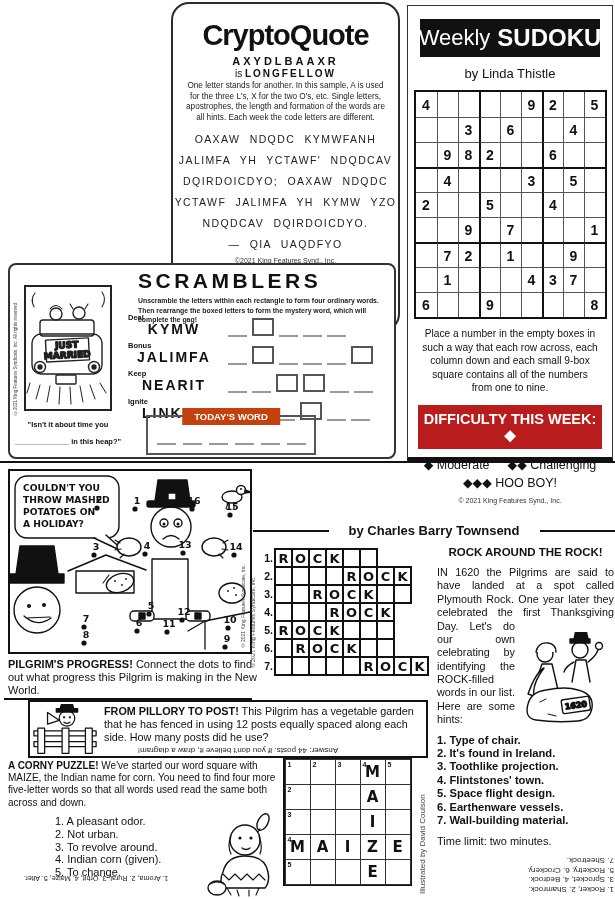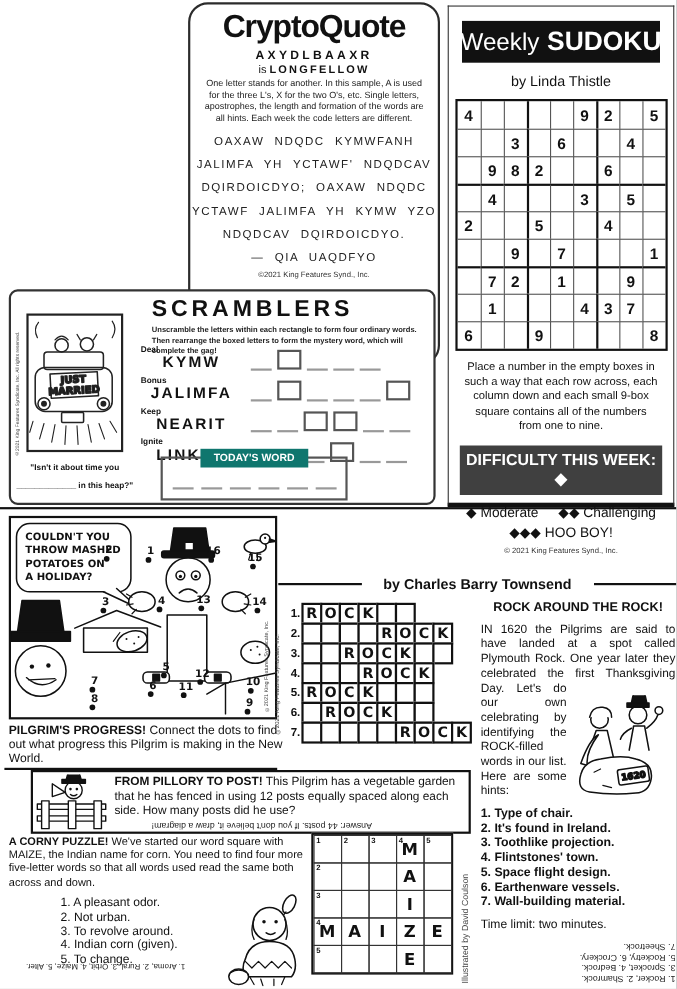--- a/index.html
+++ b/index.html
@@ -3,61 +3,61 @@
 <meta charset="utf-8">
 <style>
 *{margin:0;padding:0;box-sizing:border-box}
 body{background:#888;font-family:"Liberation Sans",sans-serif;color:#111}
 #page{position:relative;width:615px;height:899px;background:#fff;overflow:hidden;margin:0 auto}
 .abs{position:absolute}
 .vtext{writing-mode:vertical-rl;transform:rotate(180deg);white-space:nowrap;color:#444}
 svg{display:block}
 svg *{stroke-linecap:round;stroke-linejoin:round}
 
-.crypto-panel{left:171px;top:2px;width:229px;height:330px;border:2px solid #2b2b2b;border-radius:18px;text-align:center;padding-top:5px;background:#fff}
+.crypto-panel{left:171px;top:2px;width:229px;height:330px;border:2px solid #2b2b2b;border-radius:18px;text-align:center;padding-top:15px;background:#fff}
 .crypto-title{font-size:29px;font-weight:bold;letter-spacing:-1px}
 .crypto-code{font-size:11px;font-weight:bold;letter-spacing:3px;margin-top:3px}
 .crypto-sample2{font-size:10px;margin-top:1px}
 .crypto-sample2 .ansr{font-weight:bold;letter-spacing:2px}
 .crypto-instr{font-size:8.2px;line-height:1.3;margin:2px 12px 0;color:#222}
 .crypto-lines{margin-top:2px}
 .crypto-lines div{font-size:10.5px;letter-spacing:1.4px;word-spacing:5px;margin-top:9px;white-space:nowrap;color:#222}
 .crypto-copy{font-size:7px;margin-top:7px;color:#333}
 
 .sudoku-panel{left:407px;top:5px;width:206px;height:456px;border:1px solid #333;border-bottom:4px solid #111;text-align:center;background:#fff}
 .sudoku-banner{margin:13px 12px 0;background:#111;color:#fff;height:38px;display:flex;align-items:center;justify-content:center;gap:7px}
 .sudoku-banner .w{font-size:22px}
 .sudoku-banner .s{font-size:24px;font-weight:bold}
 .sudoku-byline{font-size:13px;margin-top:9px}
 .sudoku-grid{margin:9px auto 0;width:193px;border:2px solid #111;display:grid;grid-template-columns:repeat(9,21px);background:#fff}
 .sudoku-cell{height:25px;border-left:1px solid #555;border-top:1px solid #555;font-size:14px;font-weight:bold;display:flex;align-items:center;justify-content:center}
 .sudoku-cell.c0{border-left:none}.sudoku-cell.cb{border-left:2px solid #111}
 .sudoku-cell.r0{border-top:none}.sudoku-cell.rb{border-top:2px solid #111}
 .sudoku-instr{font-size:10.2px;line-height:1.33;margin:8px 13px 0}
-.sudoku-diff{margin:10px 10px 0;background:#404040;color:#fff;font-weight:bold;font-size:14.5px;padding:6px 0}
+.sudoku-diff{margin:10px 10px 0;background:#b91c1c;color:#fff;font-weight:bold;font-size:14.5px;padding:6px 0}
 .sudoku-legend{font-size:12.5px;margin-top:8px}
 .sudoku-legend .gap{display:inline-block;width:18px}
 .sudoku-legend .l2{margin-top:3px}
 .sudoku-copy{font-size:7px;margin-top:7px;color:#333}
 
 .scr-panel{left:8px;top:263px;width:388px;height:196px;border:2px solid #333;border-radius:8px;background:#fff}
 .scr-copy{left:3px;top:30px;height:120px;font-size:4.5px}
 .scr-cartoon{left:14px;top:20px;width:88px;height:126px;border:2px solid #222}
 .scr-caption{left:0px;top:152px;width:116px;font-size:7.5px;font-weight:bold;text-align:center;line-height:2.2}
 .scr-title{left:128px;top:4px;font-size:21px;font-weight:bold;letter-spacing:3.5px}
 .scr-instr{left:128px;top:31px;width:256px;font-size:6.9px;font-weight:bold;line-height:1.4;color:#222}
 .scr-entries{left:118px;top:48px;width:268px}
 .scr-entry{position:relative;height:26px;margin-bottom:2px}
 .scr-clue{position:absolute;left:0;top:0;width:92px;font-size:7.5px;font-weight:bold}
 .scr-word{position:absolute;left:0;top:8px;width:92px;text-align:center;font-size:14px;font-weight:bold;letter-spacing:2px}
 .scr-slots{position:absolute;left:100px;top:4px;display:flex;align-items:flex-end;gap:5px;height:21px}
 .slot-dash{width:19px;height:2px;background:#999;margin-bottom:1px}
 .slot-box{width:22px;height:18px;border:2px solid #555;background:#fff;margin-bottom:2px}
 .scr-today{left:136px;top:150px;width:170px;height:40px;border:2px solid #555}
-.scr-today-label{position:absolute;left:50%;top:-9px;transform:translateX(-50%);background:#0f766e;color:#fff;font-weight:bold;font-size:9.5px;padding:3px 12px;white-space:nowrap}
+.scr-today-label{position:absolute;left:50%;top:-9px;transform:translateX(-50%);background:#c2410c;color:#fff;font-weight:bold;font-size:9.5px;padding:3px 12px;white-space:nowrap}
 .scr-today-dashes{position:absolute;left:0;right:0;bottom:7px;display:flex;justify-content:center;gap:7px}
 
 .rule-main{left:0;top:461px;width:615px;height:2px;background:#111}
 .jw-title{left:253px;top:466px;width:362px;height:56px}
 .jw-byline-row{left:253px;top:523px;width:362px;display:flex;align-items:center;gap:20px}
 .jw-byline-row .rule{flex:1;height:2px;background:#111}
 .jw-byline{font-size:13px;font-weight:bold;white-space:nowrap}
 .dots-box{left:8px;top:469px;width:244px;height:185px;border:2px solid #111;background:#fff}
 .dots-copy{left:240px;top:498px;height:150px;font-size:5px}
 .dots-caption{left:8px;top:658px;width:250px;font-size:11px;line-height:1.2}

